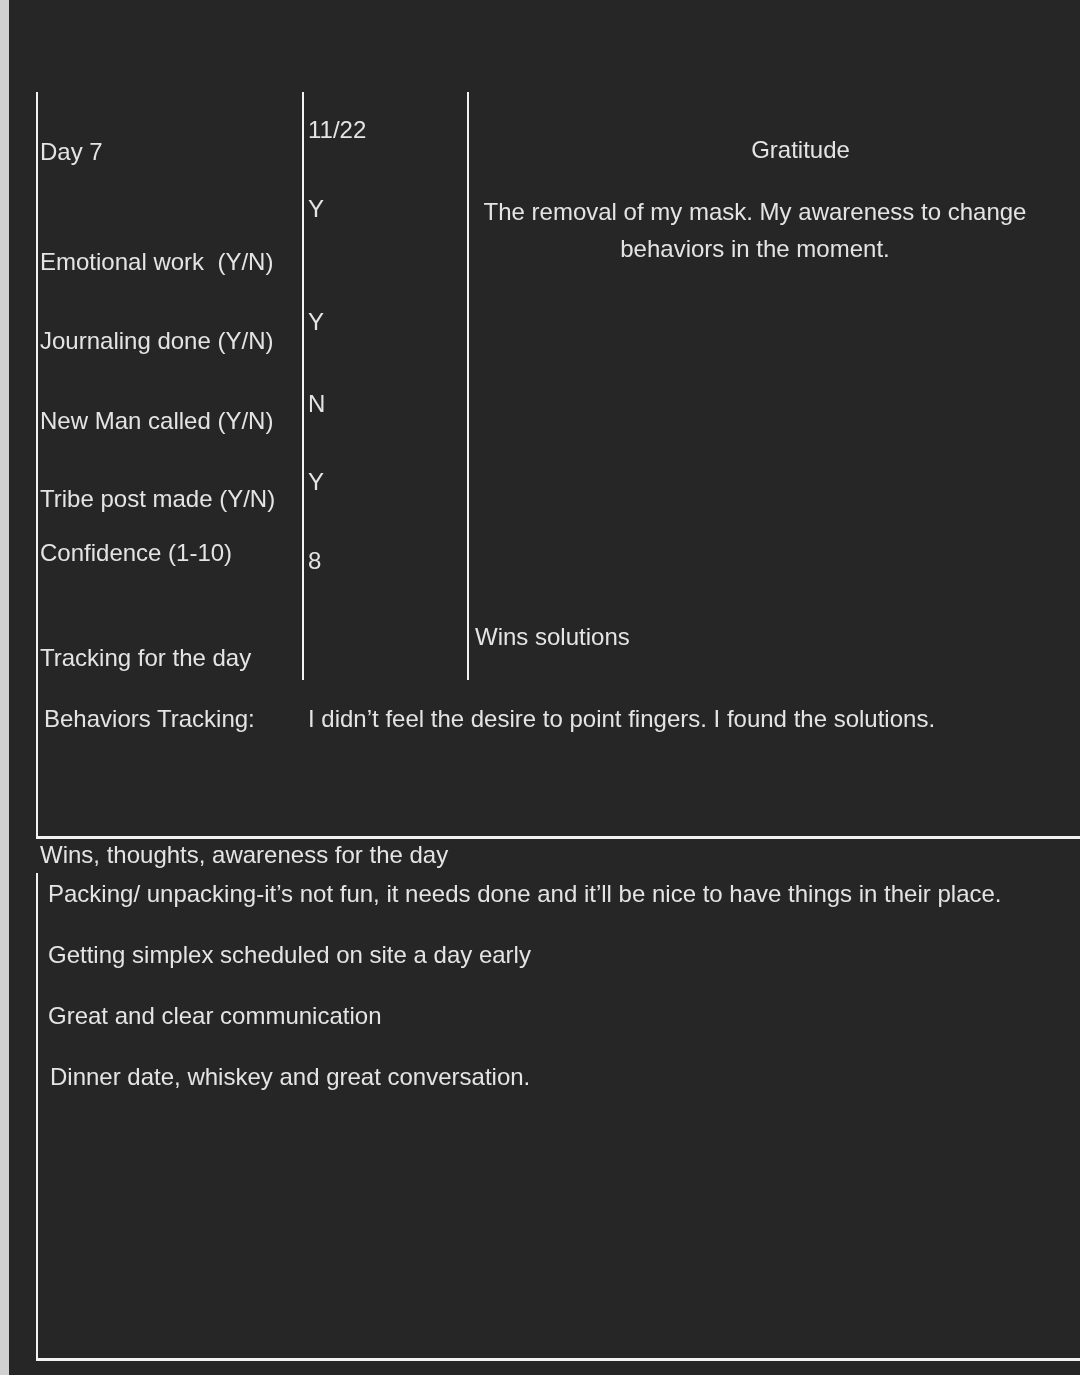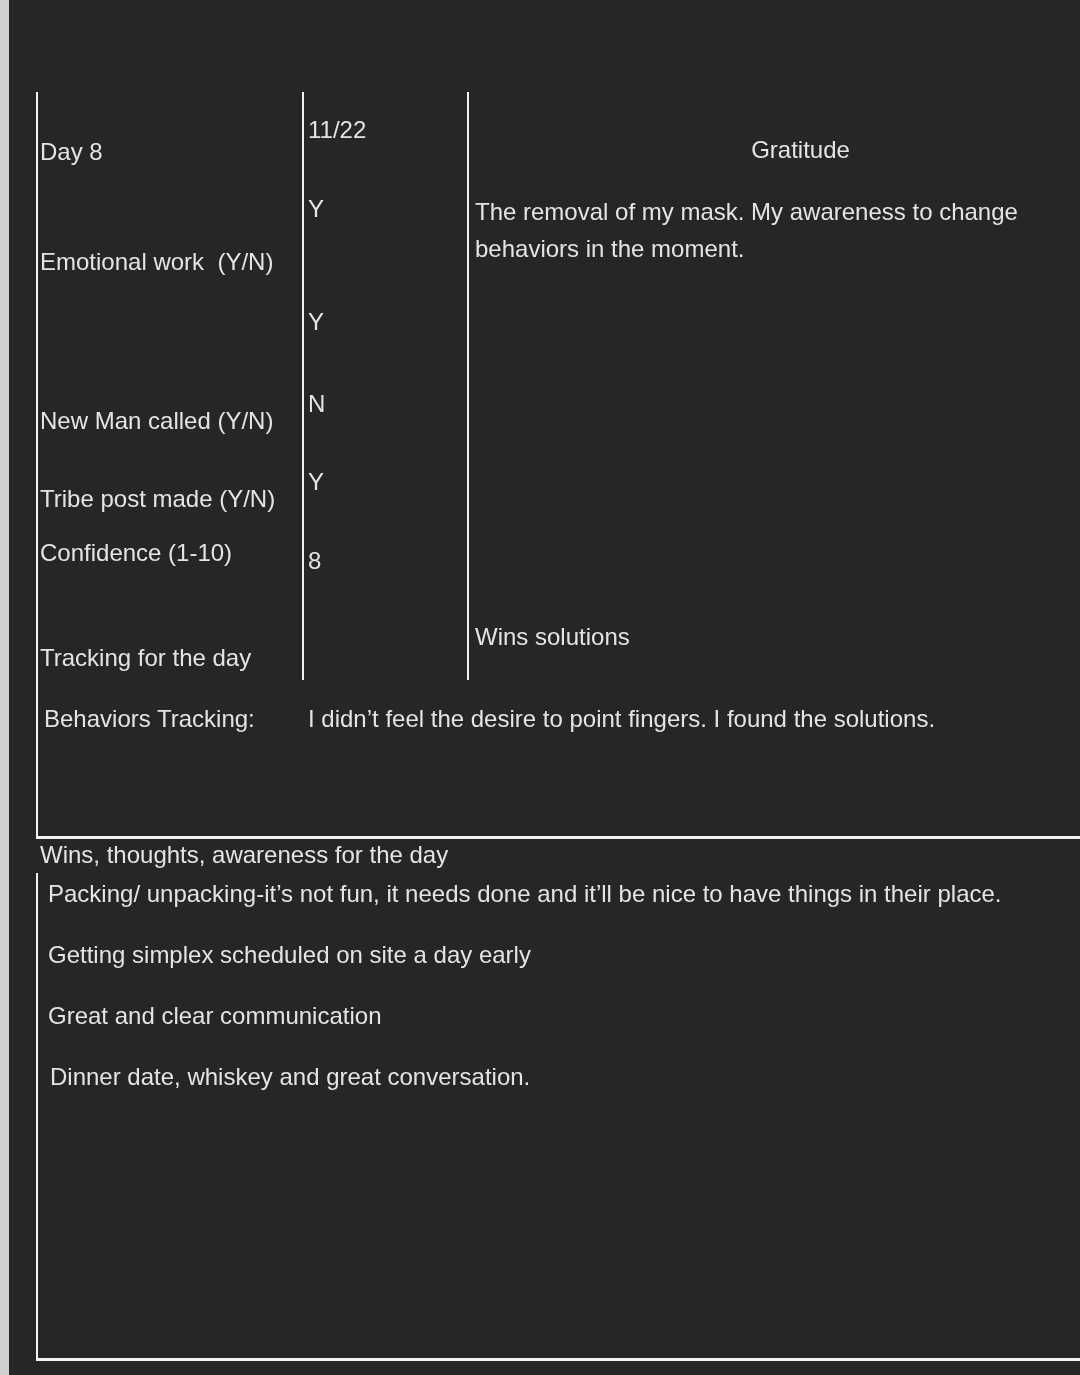--- a/index.html
+++ b/index.html
@@ -15,37 +15,38 @@
     position:absolute;left:0;top:0;width:9px;height:1375px;
     background:var(--scrollbar,#d0d0d0);
   }
   .vline{position:absolute;width:2px;background:var(--line,#f2f2f2);}
   .hline{position:absolute;height:3px;background:var(--line,#f2f2f2);}
   .t{
     position:absolute;
     font-size:24px;line-height:30px;
     white-space:pre;
   }
-  .t.wrap{white-space:normal;line-height:37px;}
+  .t.wrap{white-space:normal;line-height:37px;text-align:center;}
   .center{text-align:center;}
 </style>
 </head>
 <body>
 
 <div class="page">
 
   <div class="scrollbar"></div>
 
   <div class="vline" style="left:36px;top:92px;height:744px"></div>
   <div class="vline" style="left:302px;top:92px;height:588px"></div>
   <div class="vline" style="left:467px;top:92px;height:588px"></div>
   <div class="hline" style="left:36px;top:836px;width:1044px"></div>
 
-  <div class="t" style="left:40px;top:137px">Day 8</div>
+  <div class="t" style="left:40px;top:137px">Day 7</div>
   <div class="t" style="left:40px;top:247px">Emotional work  (Y/N)</div>
+  <div class="t" style="left:40px;top:326px">Journaling done (Y/N)</div>
   <div class="t" style="left:40px;top:406px">New Man called (Y/N)</div>
   <div class="t" style="left:40px;top:484px">Tribe post made (Y/N)</div>
   <div class="t" style="left:40px;top:538px">Confidence (1-10)</div>
   <div class="t" style="left:40px;top:643px">Tracking for the day</div>
   <div class="t" style="left:44px;top:704px">Behaviors Tracking:</div>
 
   <div class="t" style="left:308px;top:115px">11/22</div>
   <div class="t" style="left:308px;top:194px">Y</div>
   <div class="t" style="left:308px;top:307px">Y</div>
   <div class="t" style="left:308px;top:389px">N</div>

